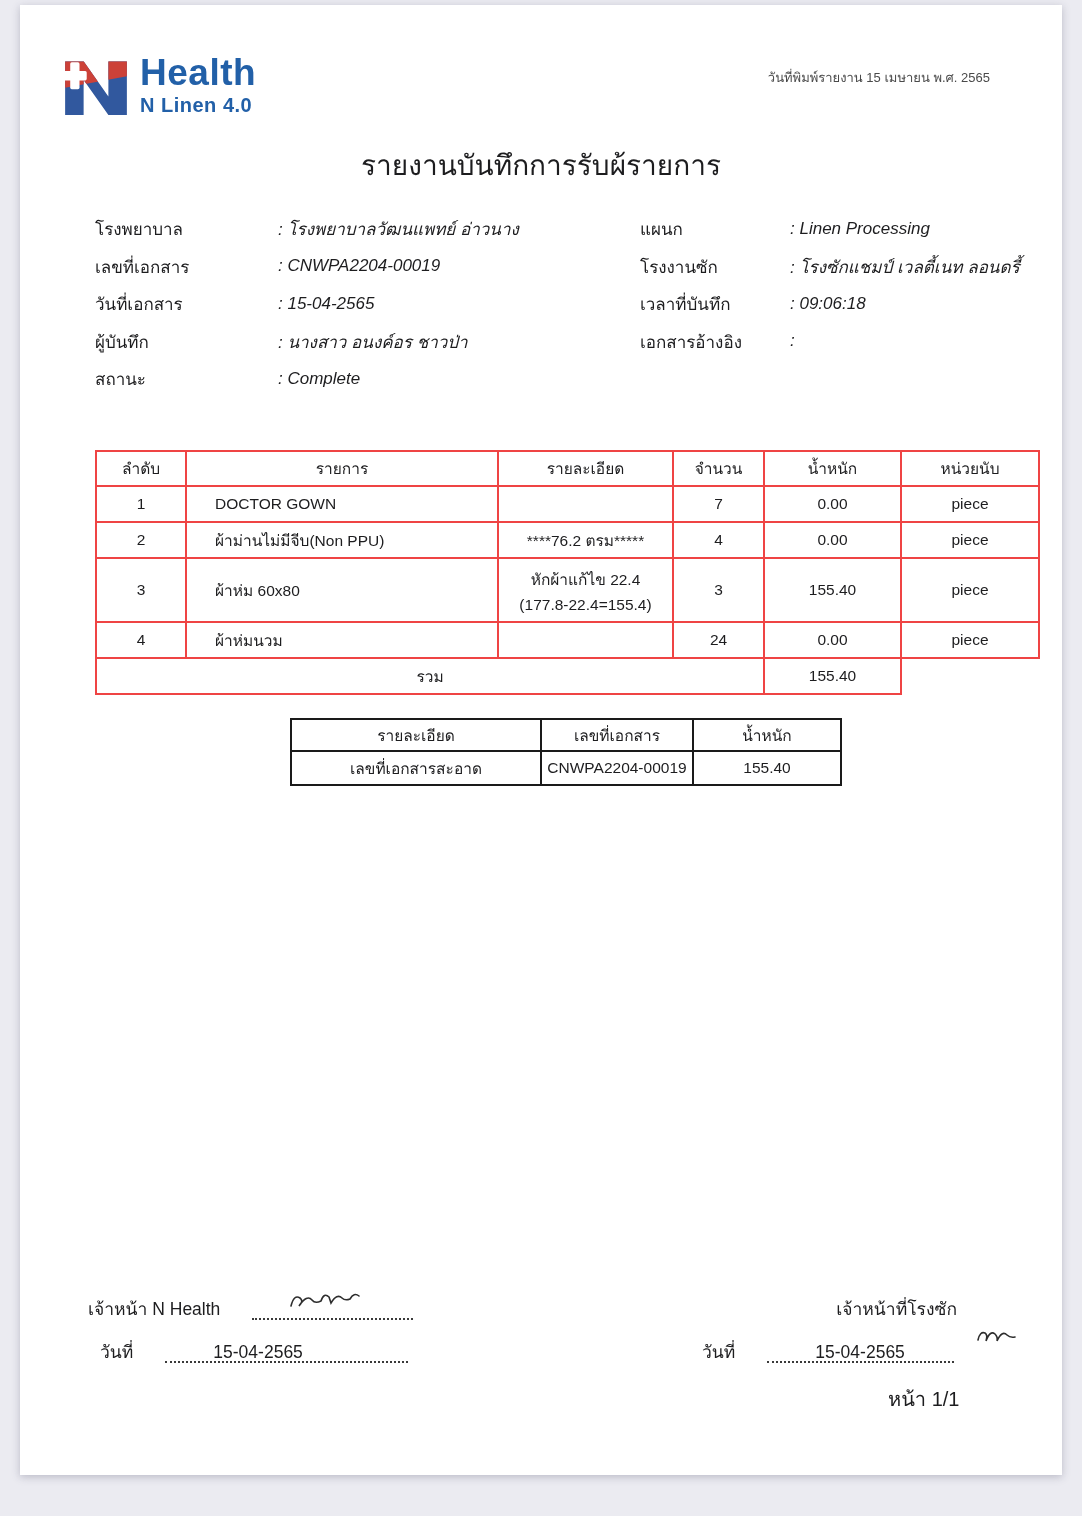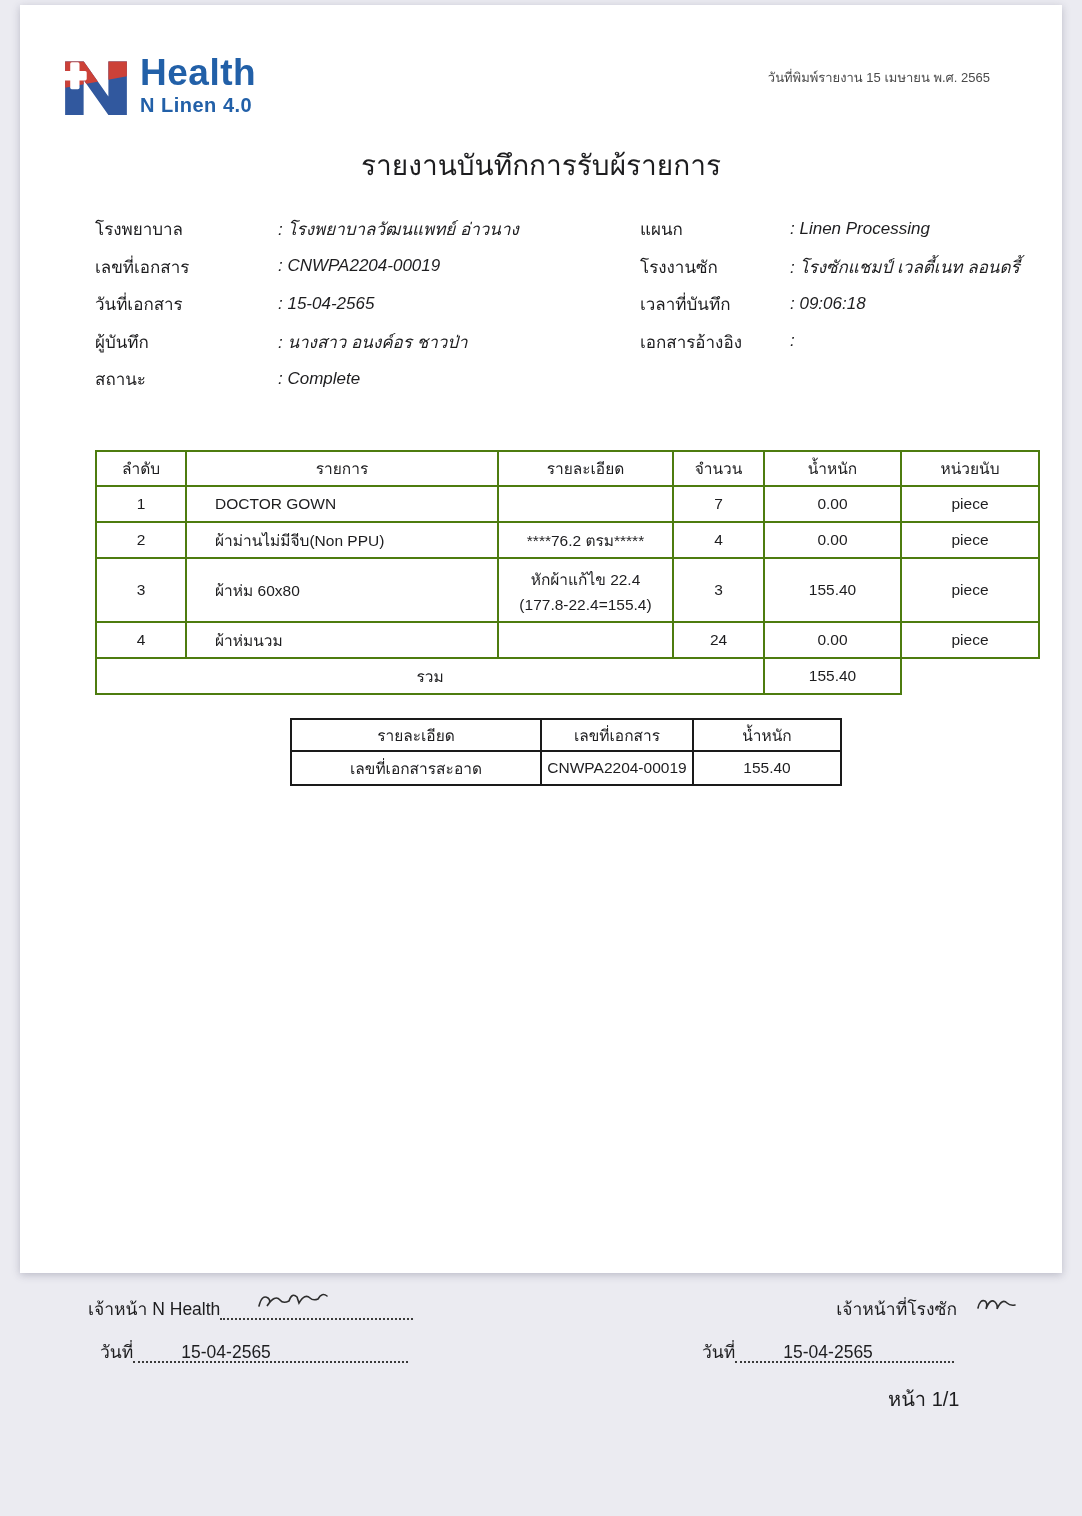--- a/index.html
+++ b/index.html
@@ -4,21 +4,21 @@
 <style>
   html,body{margin:0;padding:0;}
   body{
     width:1082px;height:1516px;position:relative;
     background:#ebebf1;
     font-family:"Liberation Sans","DejaVu Sans",sans-serif;
     color:#1d1d1f;
     -webkit-font-smoothing:antialiased;
   }
   .sheet{
-    position:absolute;left:20px;top:5px;width:1042px;height:1268px;
+    position:absolute;left:20px;top:5px;width:1042px;height:1470px;
     background:#ffffff;
     box-shadow:0 2px 8px rgba(60,60,90,.28);
   }
   
   .logo{position:absolute;left:42px;top:46px;display:flex;align-items:flex-start;}
   .logo .mark{width:68px;height:66px;margin-right:10px;}
   .logo .words{display:flex;flex-direction:column;margin-top:2px;}
   .brand{font-size:37px;font-weight:bold;color:#2260a8;line-height:40px;letter-spacing:.5px;}
   .brand-sub{font-size:20px;font-weight:bold;color:#2260a8;line-height:24px;letter-spacing:.5px;}
   
@@ -28,34 +28,34 @@
   .info{position:absolute;left:75px;top:205px;width:900px;font-size:17px;}
   .info-cols{display:flex;}
   .info-col{display:grid;grid-template-rows:repeat(5,37.5px);align-items:center;}
   .info-col.left{width:545px;grid-template-columns:183px 1fr;}
   .info-col.right{width:355px;grid-template-columns:150px 1fr;grid-template-rows:repeat(4,37.5px);}
   .info-label{white-space:nowrap;}
   .info-value{white-space:nowrap;font-style:italic;}
   
   table{border-collapse:collapse;table-layout:fixed;}
   .items-table{position:absolute;left:75px;top:445px;width:943px;font-size:15.5px;}
-  .items-table th,.items-table td{border:2px solid #4d7c0f;padding:0 6px;text-align:center;vertical-align:middle;}
+  .items-table th,.items-table td{border:2px solid #ef4444;padding:0 6px;text-align:center;vertical-align:middle;}
   .items-table th{font-weight:normal;height:33px;}
   .items-table td{height:34px;}
   .items-table td.item-name{text-align:left;padding-left:28px;}
   .items-table tr.tall td{height:62px;}
   .items-table .detail2{margin-top:4px;}
   .items-table td.no-cell{border:none;background:transparent;}
   .items-table td.total-label{height:30px;}
   .summary-table{position:absolute;left:270px;top:713px;width:550px;font-size:15.5px;}
   .summary-table th,.summary-table td{border:2px solid #1a1a1a;text-align:center;vertical-align:middle;font-weight:normal;}
   .summary-table th{height:28px;}
   .summary-table td{height:30px;}
   
-  .sig-line{position:absolute;display:flex;align-items:flex-end;font-size:17.5px;}
+  .sig-line{position:absolute;display:flex;align-items:flex-end;font-size:17.5px;gap:32px;}
   .sig-label{white-space:nowrap;line-height:22px;}
   .dots{flex:1;border-bottom:2px dotted #3a3a3a;position:relative;height:20px;}
   .dots .date-text{position:absolute;left:48px;bottom:-2px;white-space:nowrap;}
   .handwriting{position:absolute;bottom:4px;}
   .page-number{position:absolute;left:868px;top:1378px;font-size:20px;}
 </style>
 </head>
 <body>
 
 <div class="sheet">

